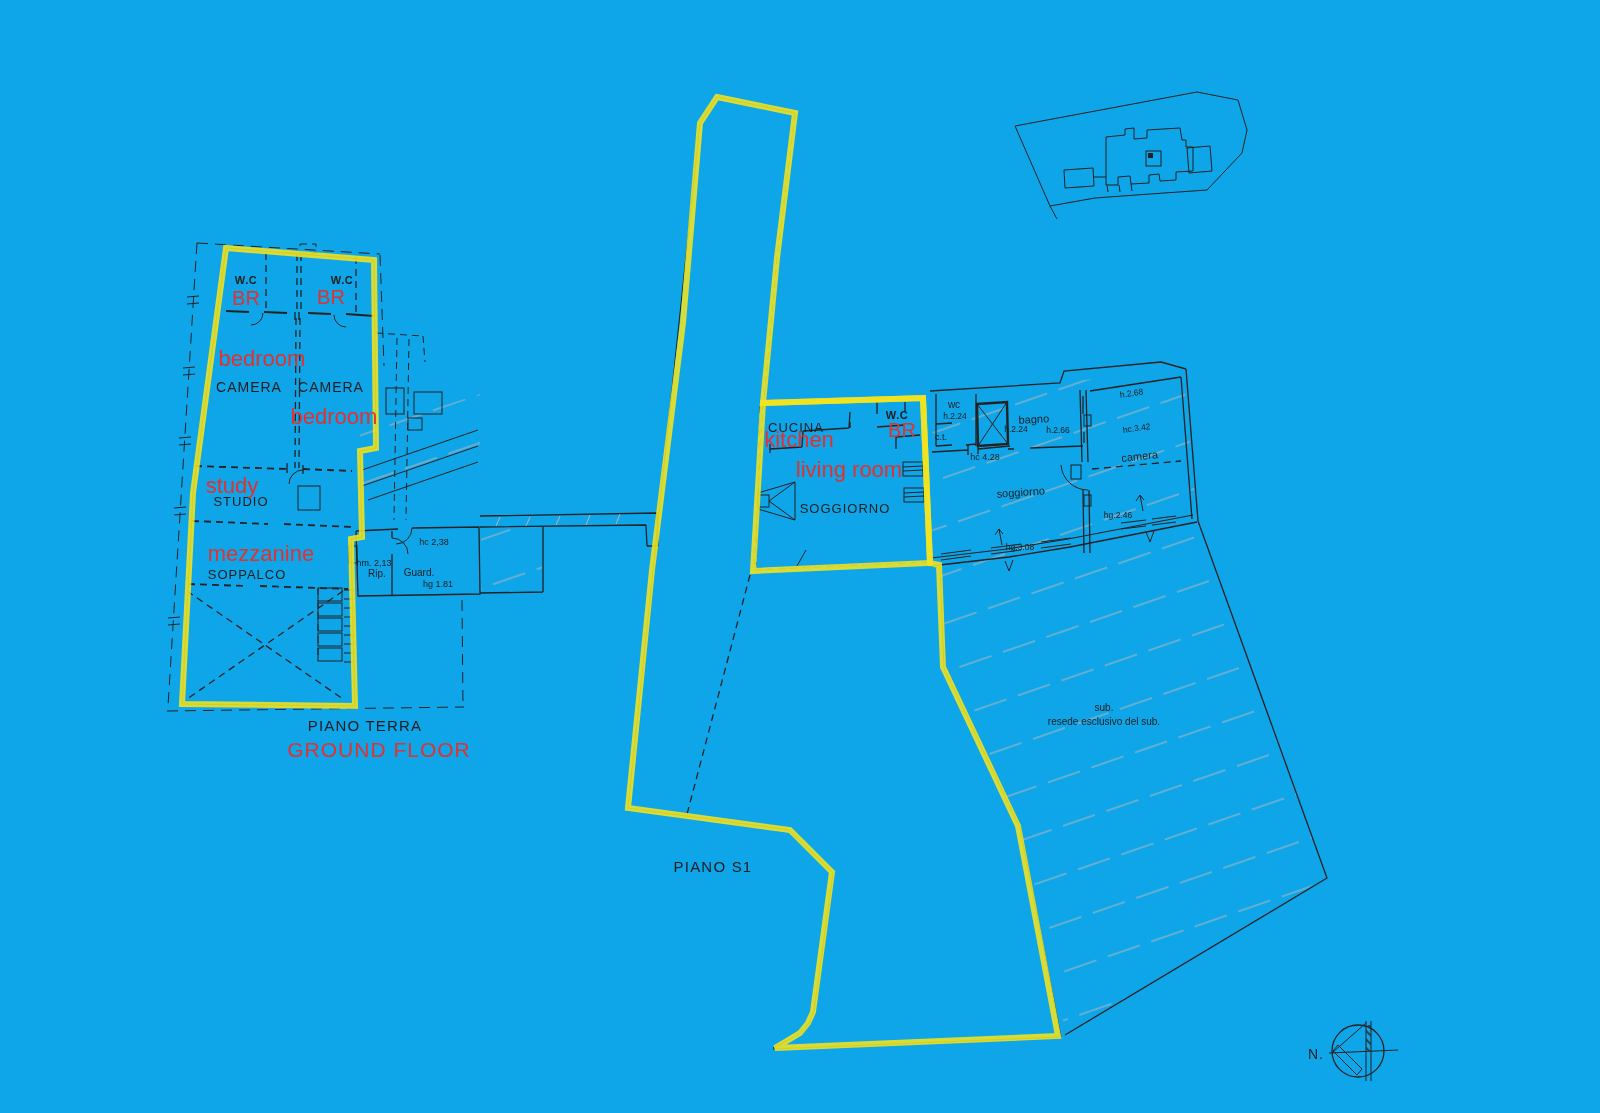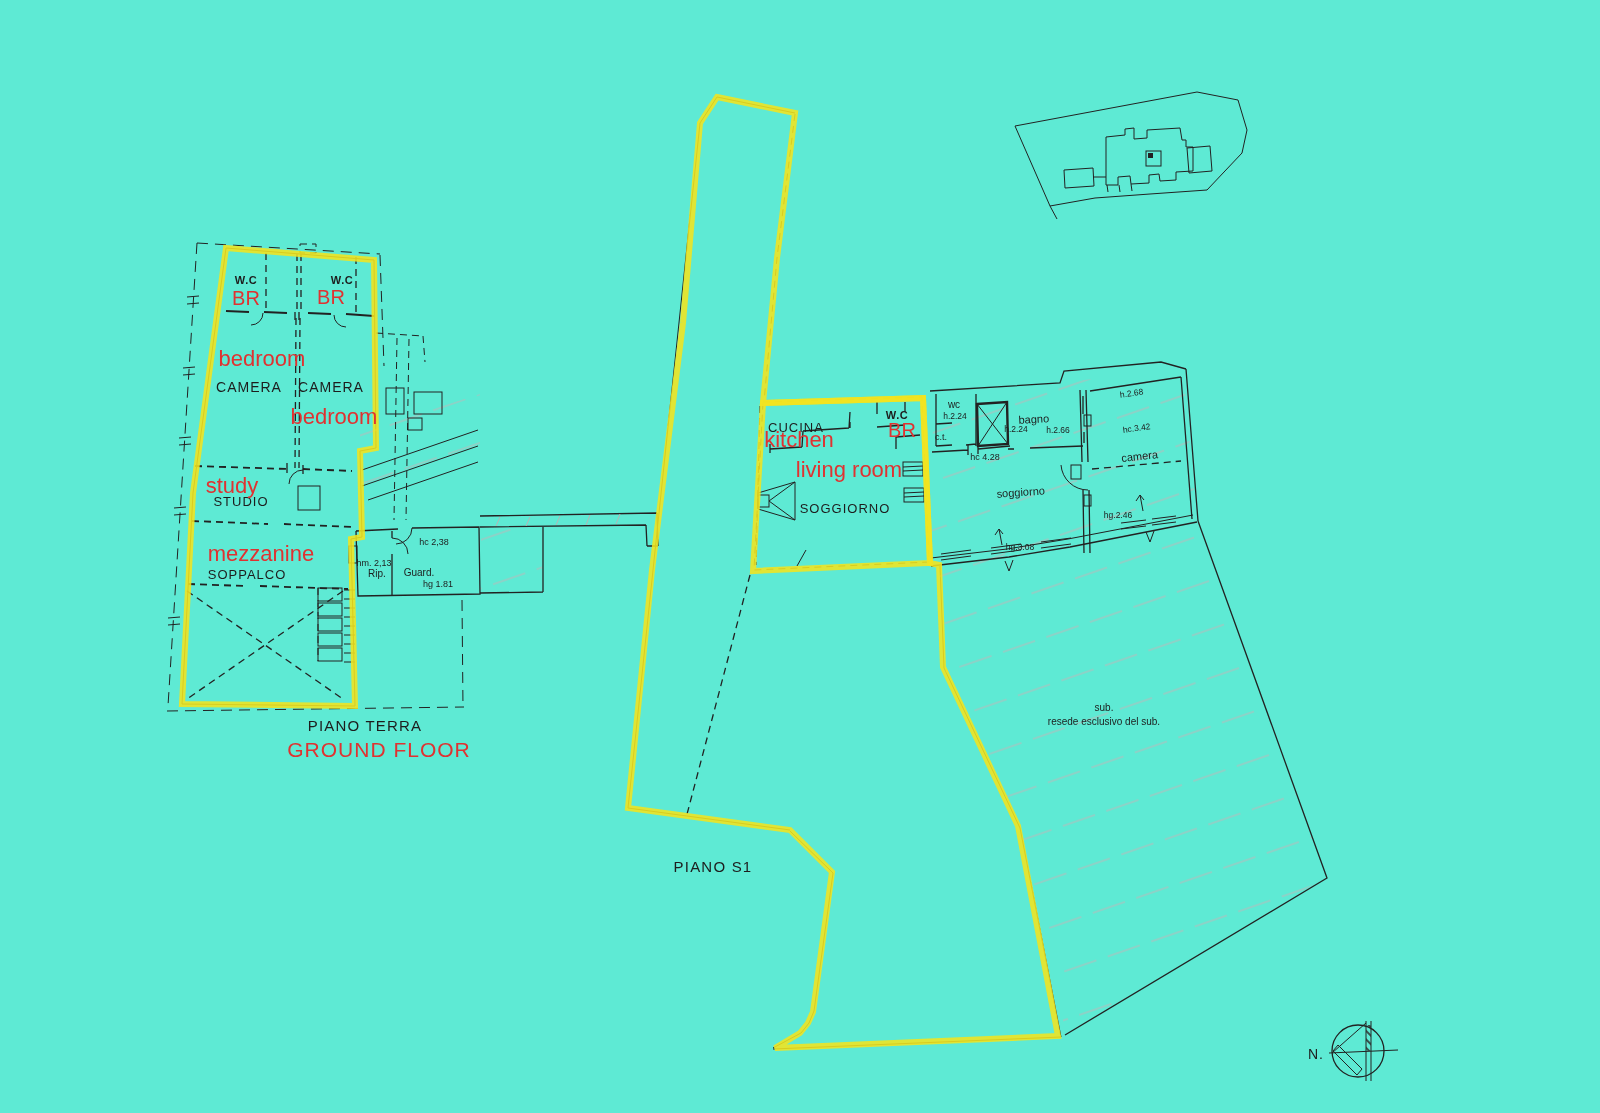--- a/index.html
+++ b/index.html
@@ -1,16 +1,16 @@
 <!DOCTYPE html>
 <html style="--highlight: #F2E41F; --annotation: #E03231; --ink: #222222; --hatch: #B5B5B5; --paper: #FEFEFC;"><head>
 <meta charset="utf-8">
 <style>
   html,body { margin:0; padding:0; background:#ffffff; }
-  .page { position:relative; width:1600px; height:1113px; background:#5eead4; overflow:hidden;
+  .page { position:relative; width:1600px; height:1113px; background:#0ea5e9; overflow:hidden;
           font-family:"Liberation Sans", sans-serif; }
   svg { position:absolute; left:0; top:0; }
 
   
   .ln   { stroke:var(--ink,#222); fill:none; stroke-width:1.3; }
   .thin { stroke-width:1; }
   .w18  { stroke-width:1.8; }
   .thick{ stroke-width:2.4; }
   .dsh  { stroke-dasharray:7 5; }
   .dshL { stroke-dasharray:11 7; }

